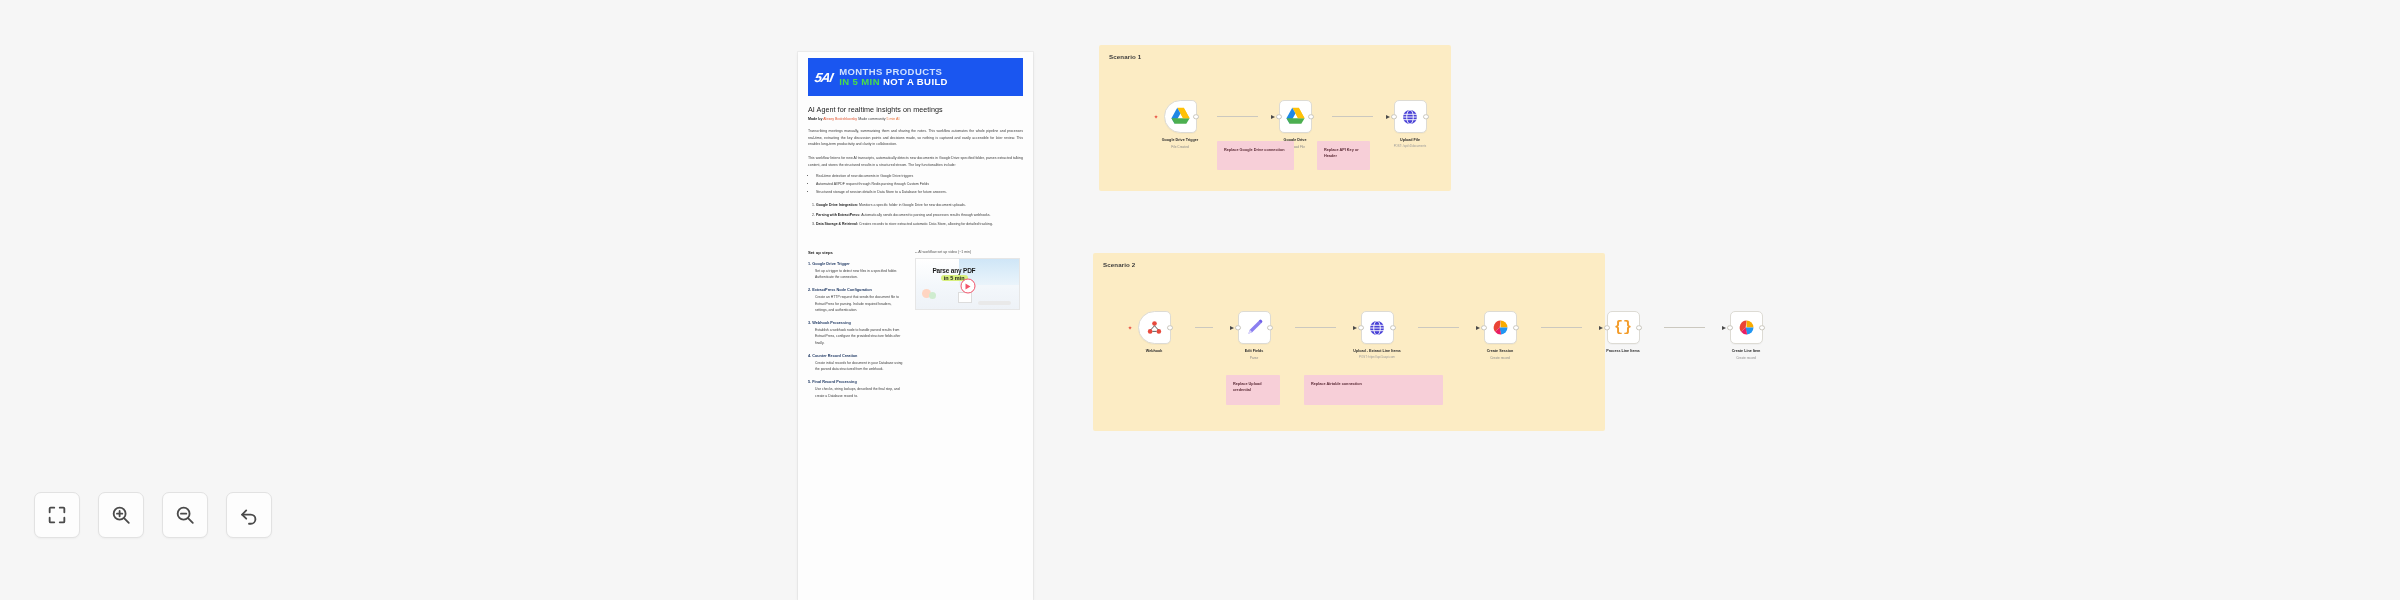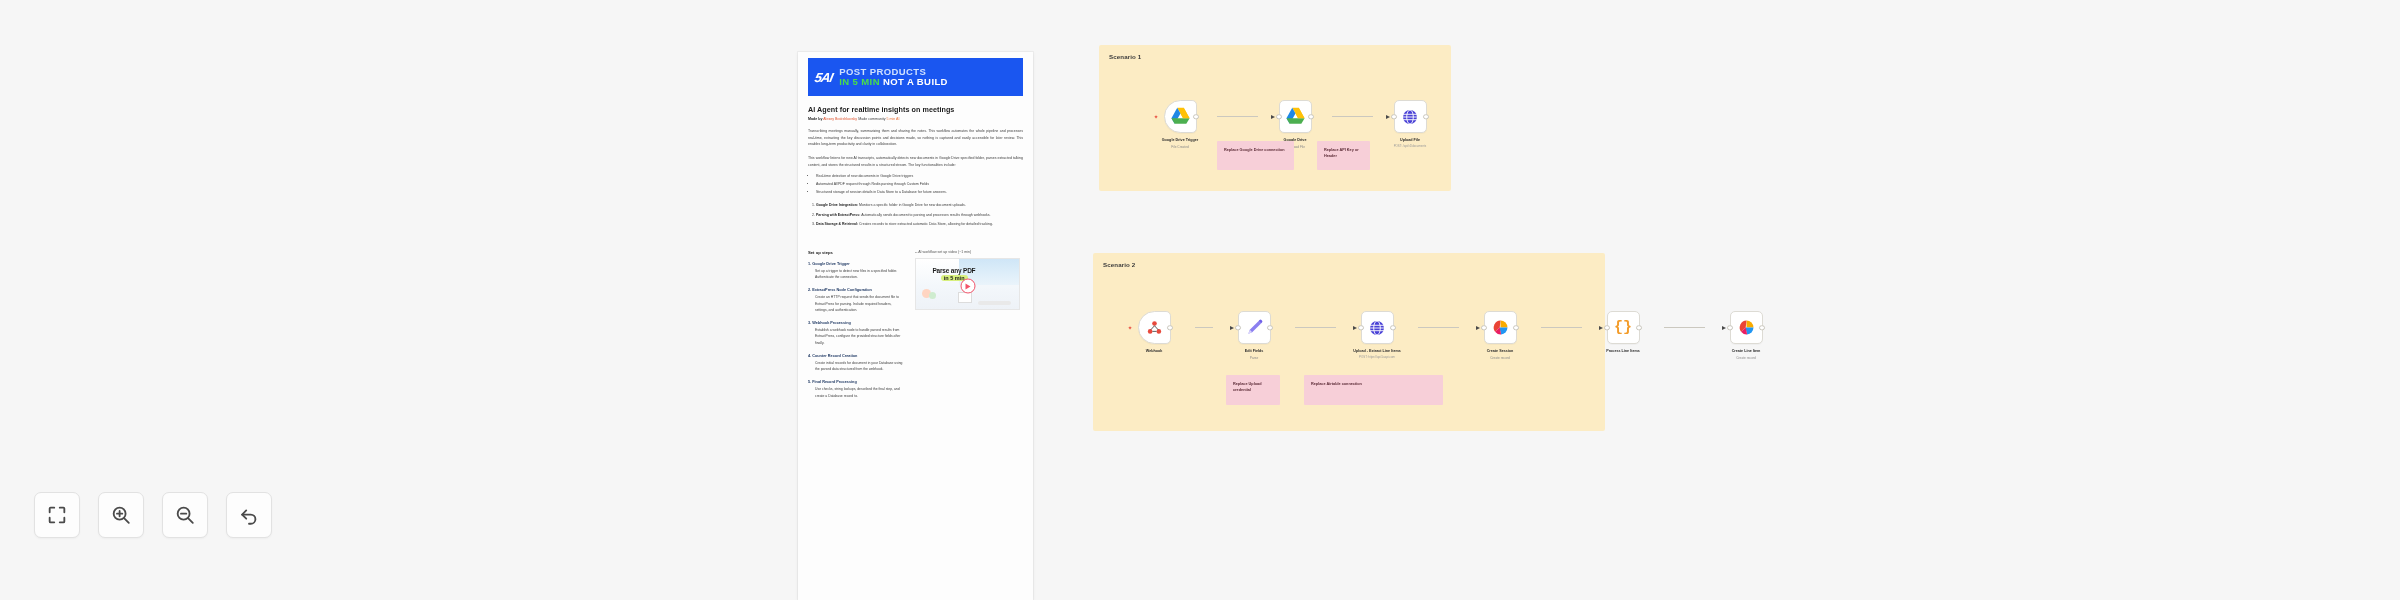--- a/index.html
+++ b/index.html
@@ -47,21 +47,21 @@
     letter-spacing: 0.4px;
   }
   .banner-l2 {
     font-size: 9.5px; font-weight: 800; letter-spacing: 0.4px;
     color: #ffffff; white-space: nowrap;
   }
   .banner-green { color: #4ade4a; }
 
   .doc-title {
     margin-top: 9px;
-    font-size: 7.2px; font-weight: 700; color: #1b1b1b;
+    font-size: 7.2px; font-weight: 400; color: #1b1b1b;
     letter-spacing: 0.05px;
     filter: blur(0.22px);
   }
   .doc-meta {
     margin-top: 3px;
     font-size: 3.6px; color: #444; filter: blur(0.2px);
   }
   .doc-meta b { color: #222; }
   .doc-meta .lnk { color: #e0512c; }
   .doc-meta .lnk2 { color: #e8703a; }
@@ -251,21 +251,21 @@
 </head>
 <body>
 
 <div id="canvas">
 
   <div class="doc-page">
 
     <div class="doc-banner">
       <span class="banner-logo">5AI</span>
       <span class="banner-lines">
-        <span class="banner-l1">POST PRODUCTS</span>
+        <span class="banner-l1">MONTHS PRODUCTS</span>
         <span class="banner-l2"><span class="banner-green">IN 5 MIN</span>
           <span>NOT A BUILD</span></span>
       </span>
     </div>
 
     <div class="doc-title">AI Agent for realtime insights on meetings</div>
 
     <div class="doc-meta">
       <b>Made by</b>
       <span class="lnk">Alexey Bratishkovsky</span>

